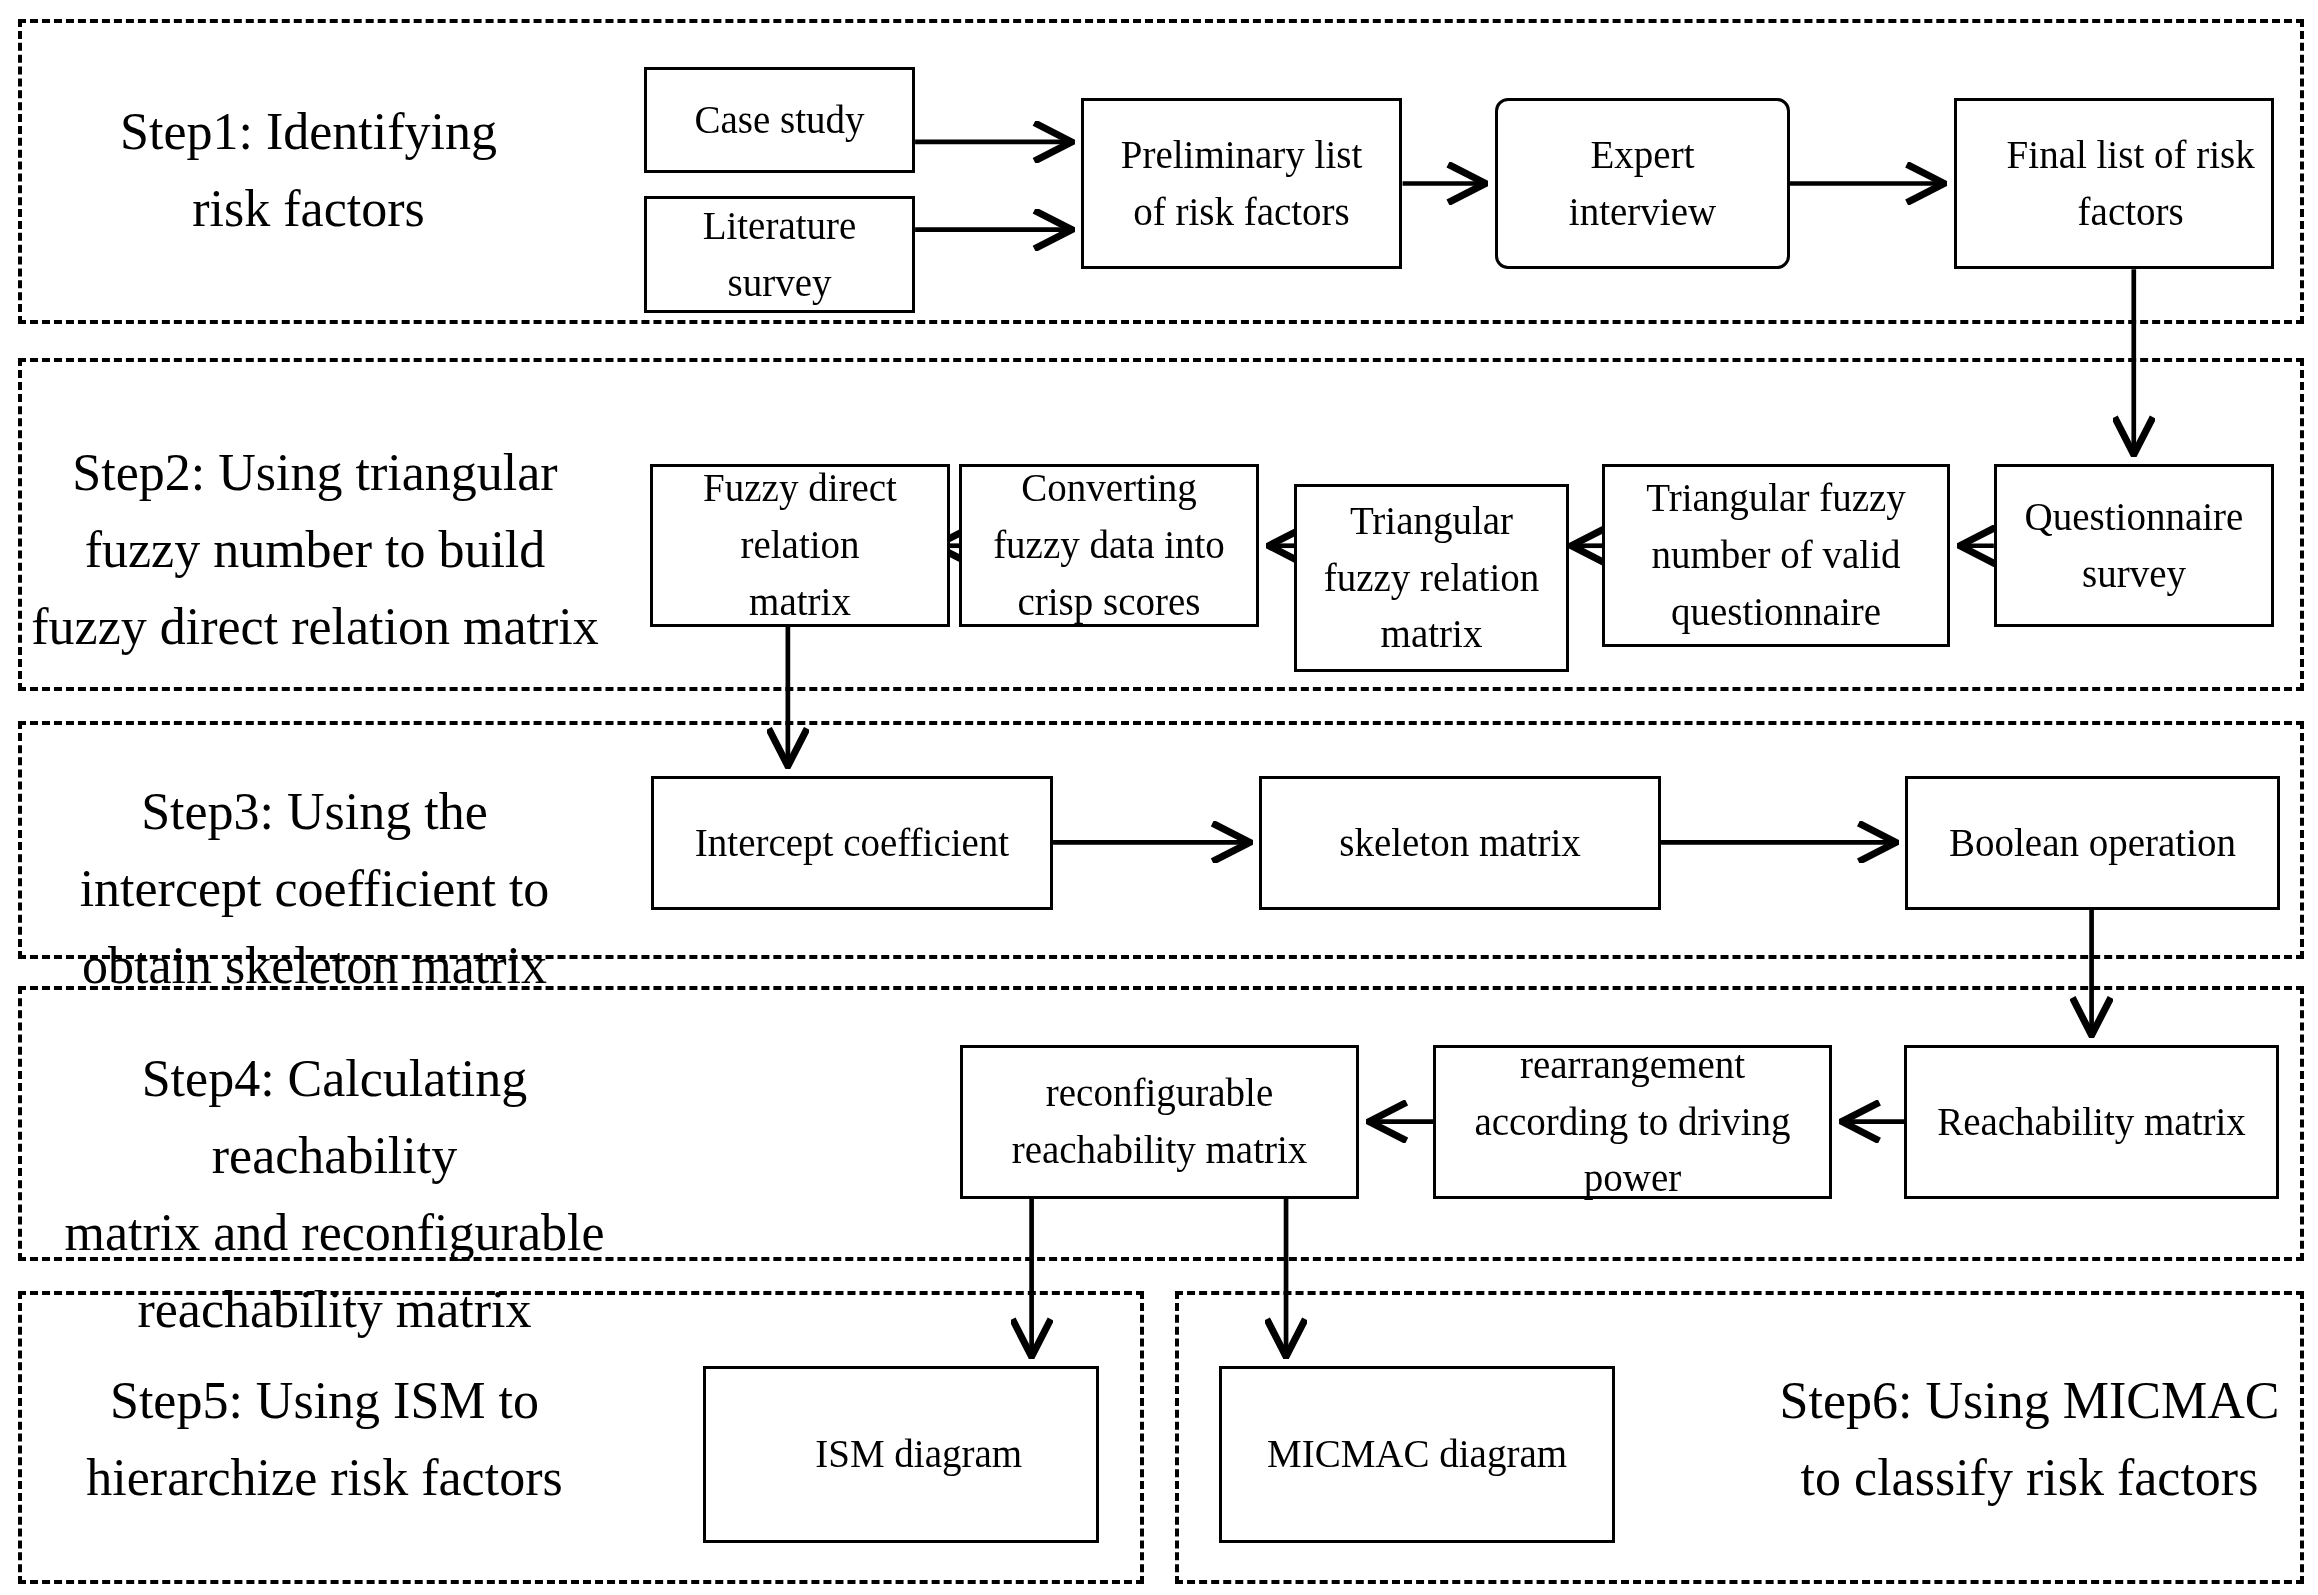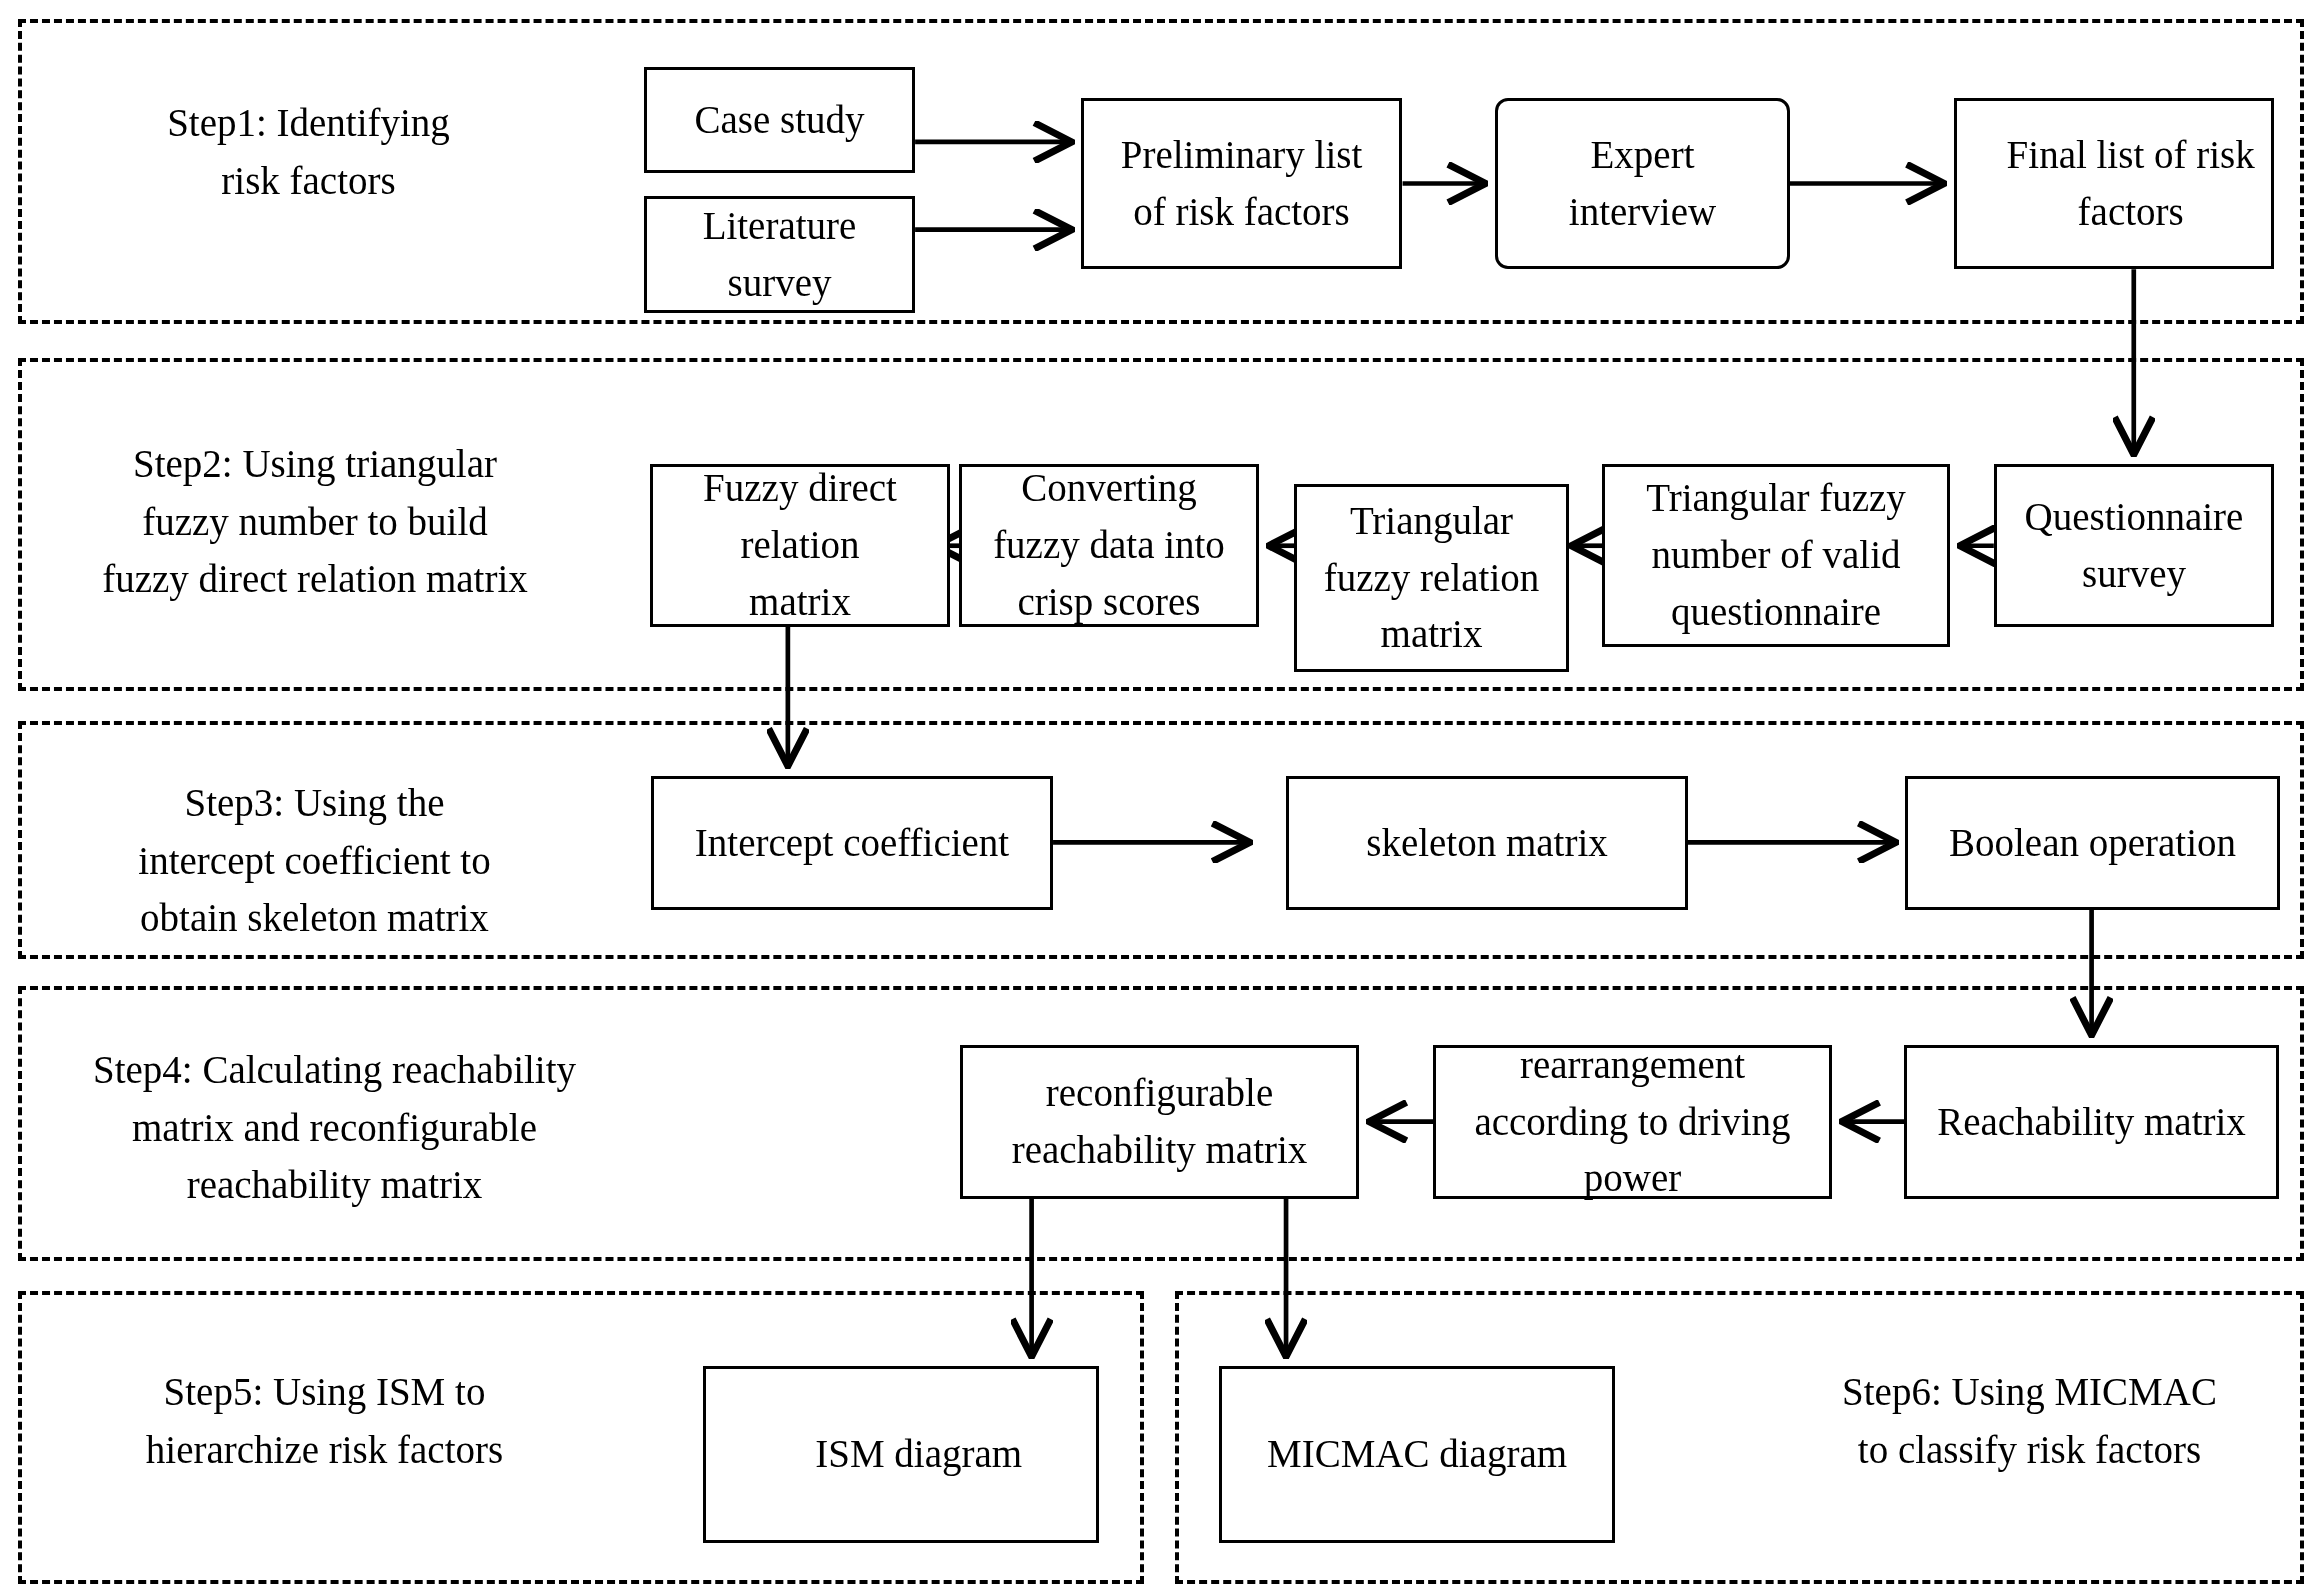--- a/index.html
+++ b/index.html
@@ -19,21 +19,21 @@
   .step-group {
     position: absolute;
     border: 4px dashed #000000;
     box-sizing: border-box;
     background: transparent;
   }
   
   .step-label {
     position: absolute;
     color: #000000;
-    font-size: 39px;
+    font-size: 52px;
     line-height: 1.48;
     text-align: center;
     white-space: pre-line;
     box-sizing: border-box;
   }
   
   .node {
     position: absolute;
     border: 3.3px solid #000000;
     box-sizing: border-box;
@@ -136,21 +136,21 @@
 crisp scores</div>
   <div class="node" style="left: 1294px; top: 464px; width: 275px; height: 188px; margin-top: 20px;">Triangular
 fuzzy relation
 matrix</div>
   <div class="node" style="left: 1602px; top: 464px; width: 348px; height: 183px;">Triangular fuzzy
 number of valid
 questionnaire</div>
   <div class="node" style="left: 1994px; top: 464px; width: 280px; height: 163px;">Questionnaire
 survey</div>
   <div class="node" style="left: 651px; top: 776px; width: 402px; height: 134px;">Intercept coefficient</div>
-  <div class="node" style="left: 1259px; top: 776px; width: 402px; height: 134px; margin-left: 27px;">skeleton matrix</div>
+  <div class="node" style="left: 1259px; top: 776px; width: 402px; height: 134px;">skeleton matrix</div>
   <div class="node" style="left: 1905px; top: 776px; width: 375px; height: 134px;">Boolean operation</div>
   <div class="node" style="left: 960px; top: 1045px; width: 399px; height: 154px;">reconfigurable
 reachability matrix</div>
   <div class="node" style="left: 1433px; top: 1045px; width: 399px; height: 154px;">rearrangement
 according to driving
 power</div>
   <div class="node" style="left: 1904px; top: 1045px; width: 375px; height: 154px;">Reachability matrix</div>
   <div class="node" style="left: 703px; top: 1366px; width: 396px; height: 177px; padding-left: 42px;">ISM diagram</div>
   <div class="node" style="left: 1219px; top: 1366px; width: 396px; height: 177px;">MICMAC diagram</div>
 

